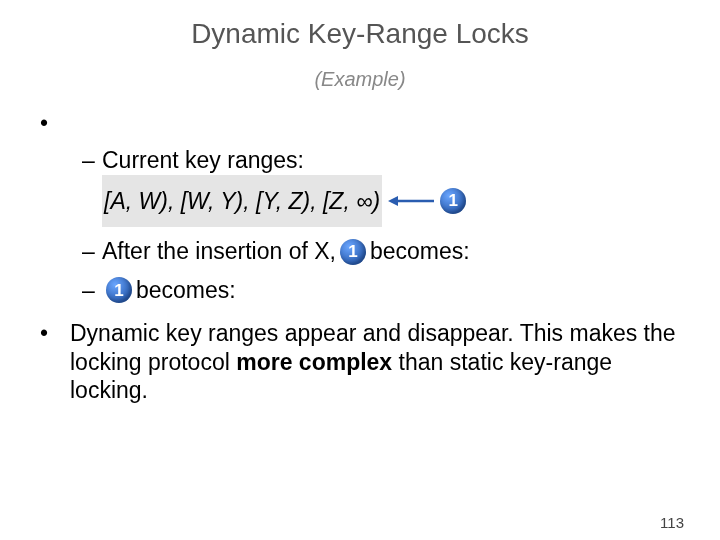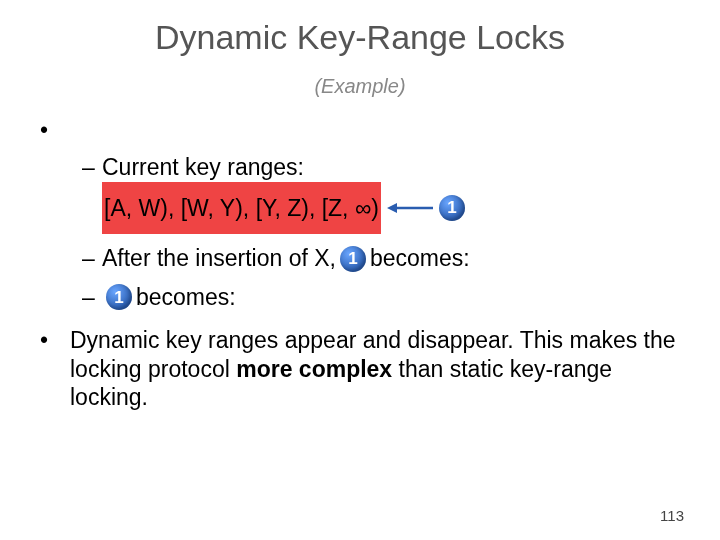--- a/index.html
+++ b/index.html
@@ -6,21 +6,21 @@
   body {
     width: 720px;
     height: 540px;
     background: #fff;
     font-family: Arial, Helvetica, sans-serif;
     padding: 18px 40px 0 40px;
     position: relative;
   }
   .title {
     text-align: center;
-    font-size: 34px;
+    font-size: 28px;
     color: #555;
     font-weight: normal;
   }
   .subtitle {
     text-align: center;
     font-size: 20px;
     color: #888;
     font-style: italic;
     margin-top: 18px;
   }
@@ -66,27 +66,28 @@
     background: radial-gradient(circle at 35% 30%, #6aa6ff, #2a5db0 70%);
     color: #fff;
     font-family: Arial, sans-serif;
     font-size: 17px;
     font-weight: bold;
     box-shadow: inset -2px -2px 4px rgba(0,0,0,0.25);
     vertical-align: middle;
     margin: 0 4px;
   }
   .hl {
-    background: #ef4444;
+    background: #e5e5e5;
     padding: 12px 2px;
+    font-style: italic;
   }
   .red { color: #c0392b; }
   .pagenum {
     position: absolute;
-    bottom: 16px;
+    bottom: 9px;
     right: 36px;
     font-size: 15px;
     color: #444;
     font-family: Arial, sans-serif;
   }
   .nowrap { white-space: nowrap; }
 </style>
 </head>
 <body>
 

